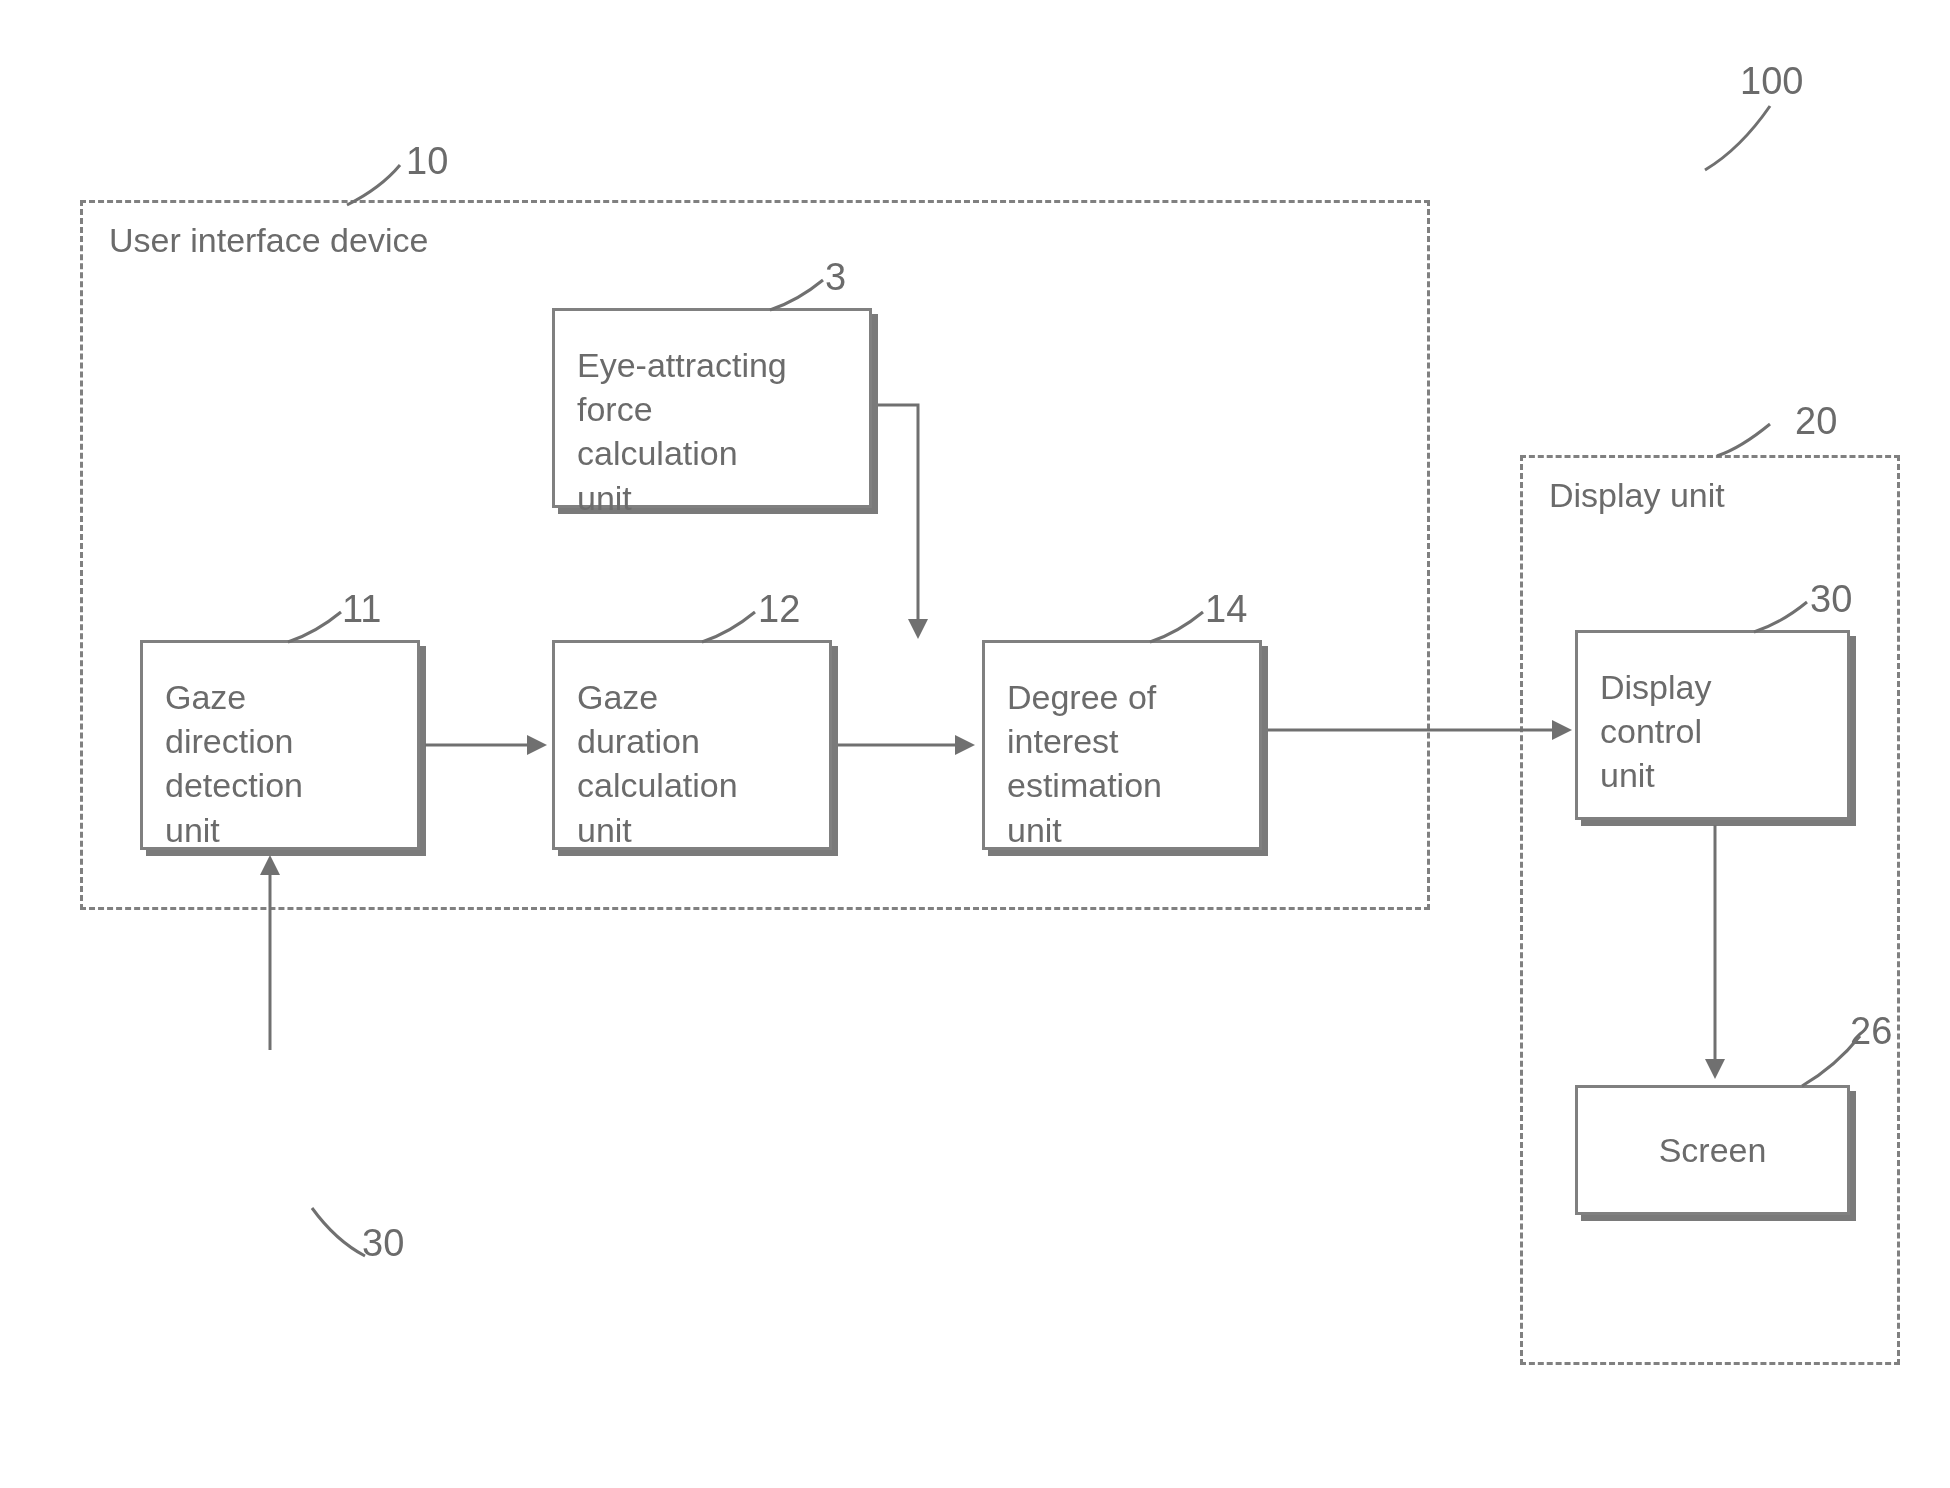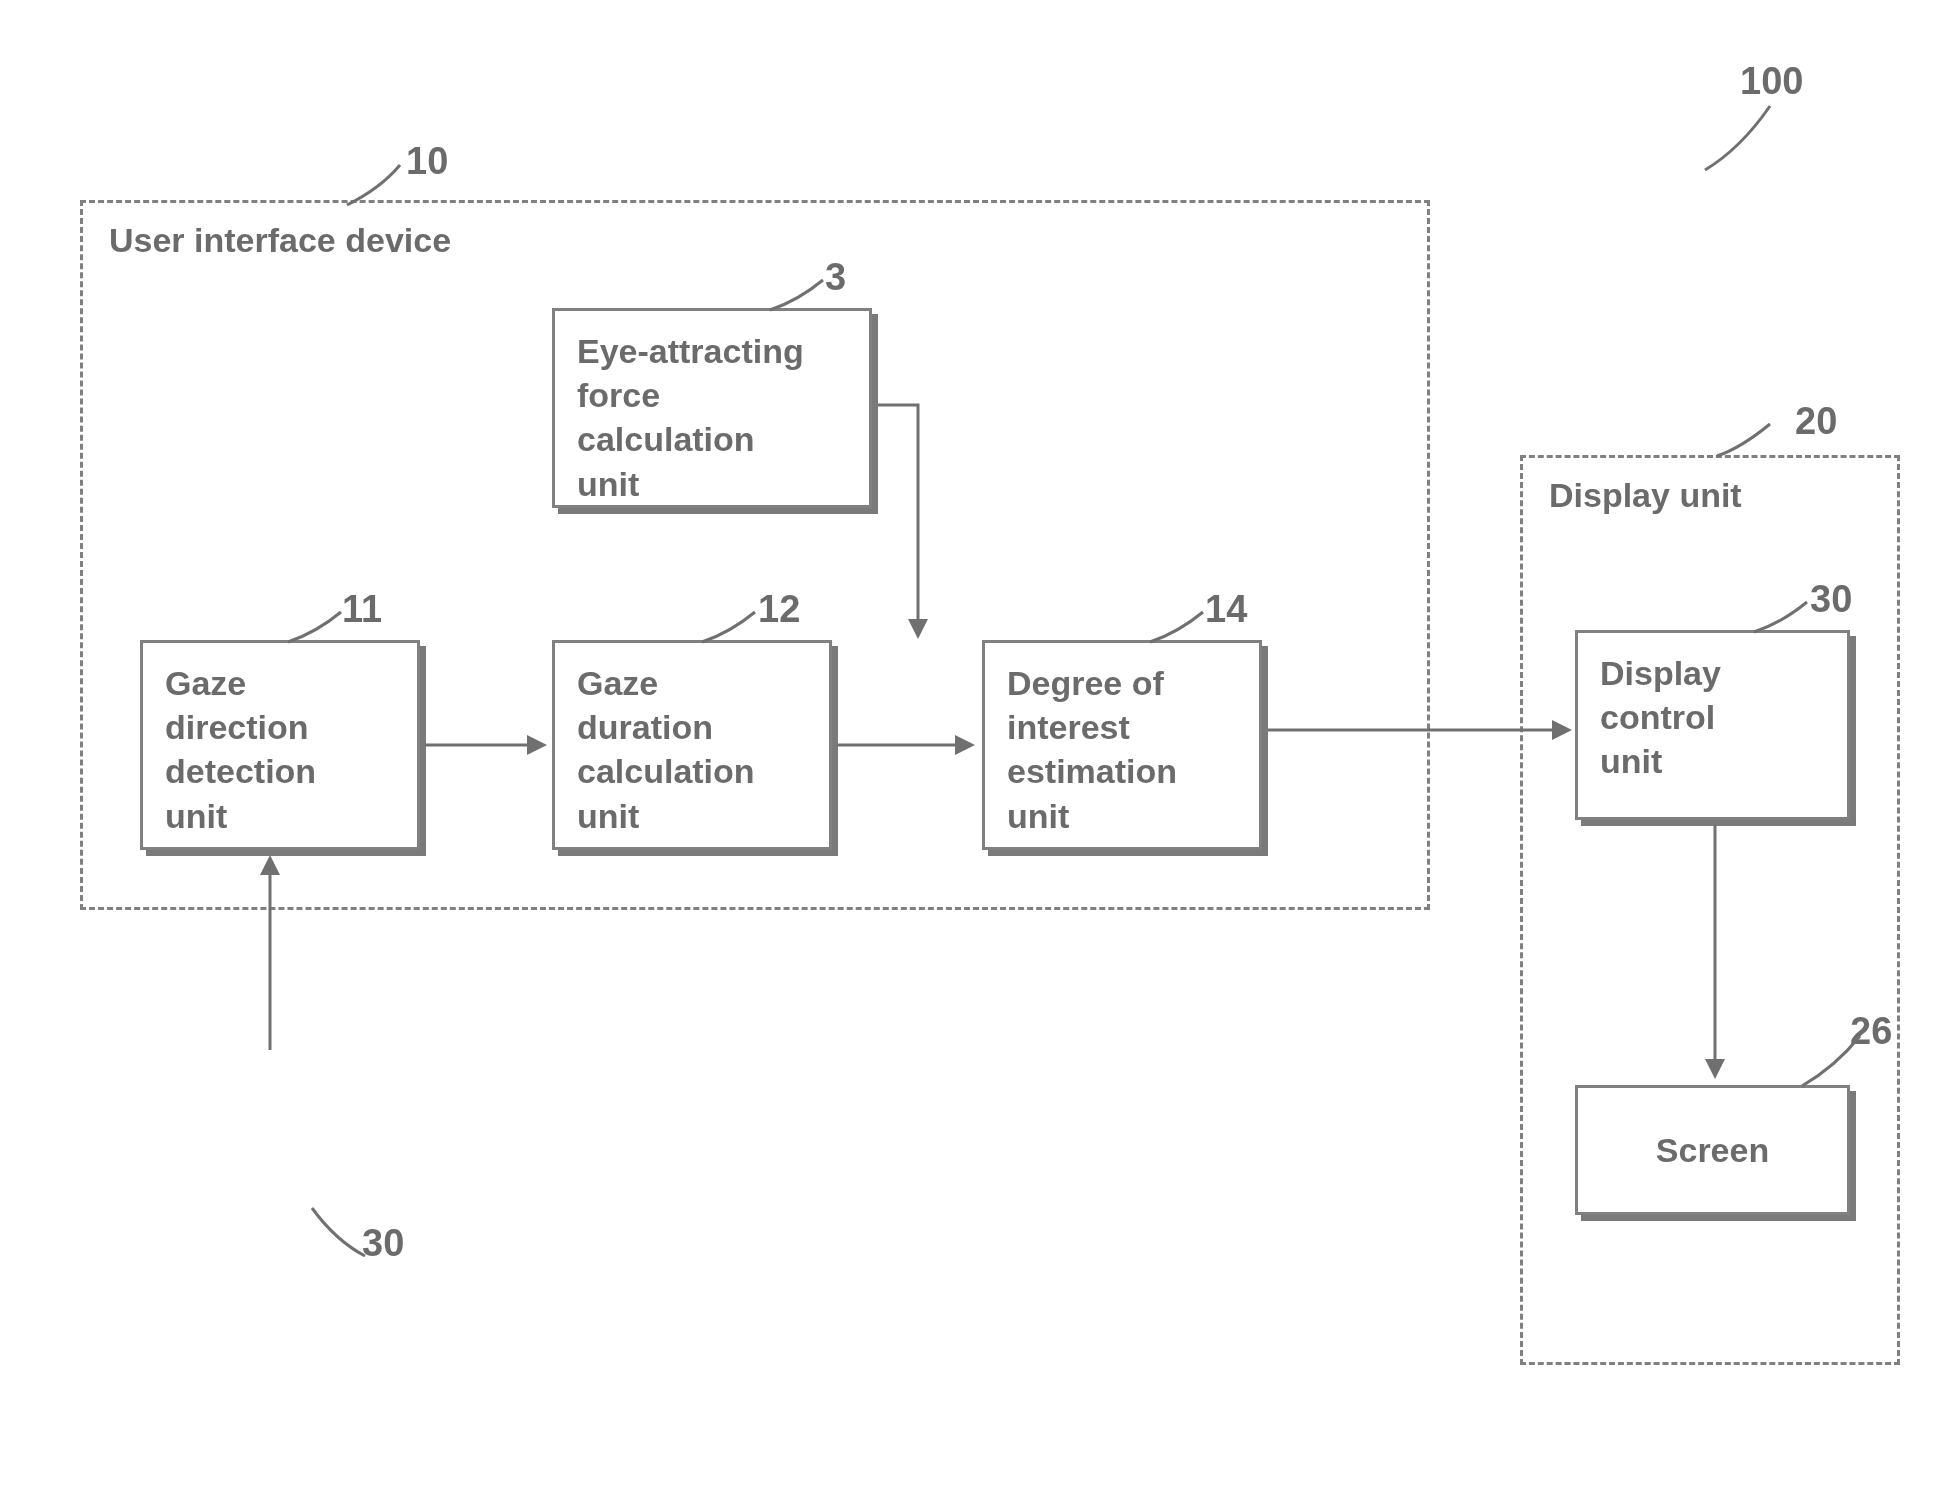--- a/index.html
+++ b/index.html
@@ -6,28 +6,27 @@
     margin: 0;
     padding: 0;
     background: #fff;
     font-family: "Arial", "Helvetica", sans-serif;
     color: #6b6b6b;
   }
   .canvas {
     position: relative;
     width: 1752px;
     height: 1488px;
-    font-weight: bold;
   }
   .box {
     position: absolute;
     border: 3px solid #808080;
     background: #fff;
     box-shadow: 6px 6px 0 0 #7a7a7a;
-    padding: 18px 22px;
+    padding: 32px 22px;
     font-size: 34px;
     line-height: 1.3;
     box-sizing: border-box;
   }
   .dashed-box {
     position: absolute;
     border: 3px dashed #808080;
     background: transparent;
     padding: 18px 26px;
     font-size: 34px;

